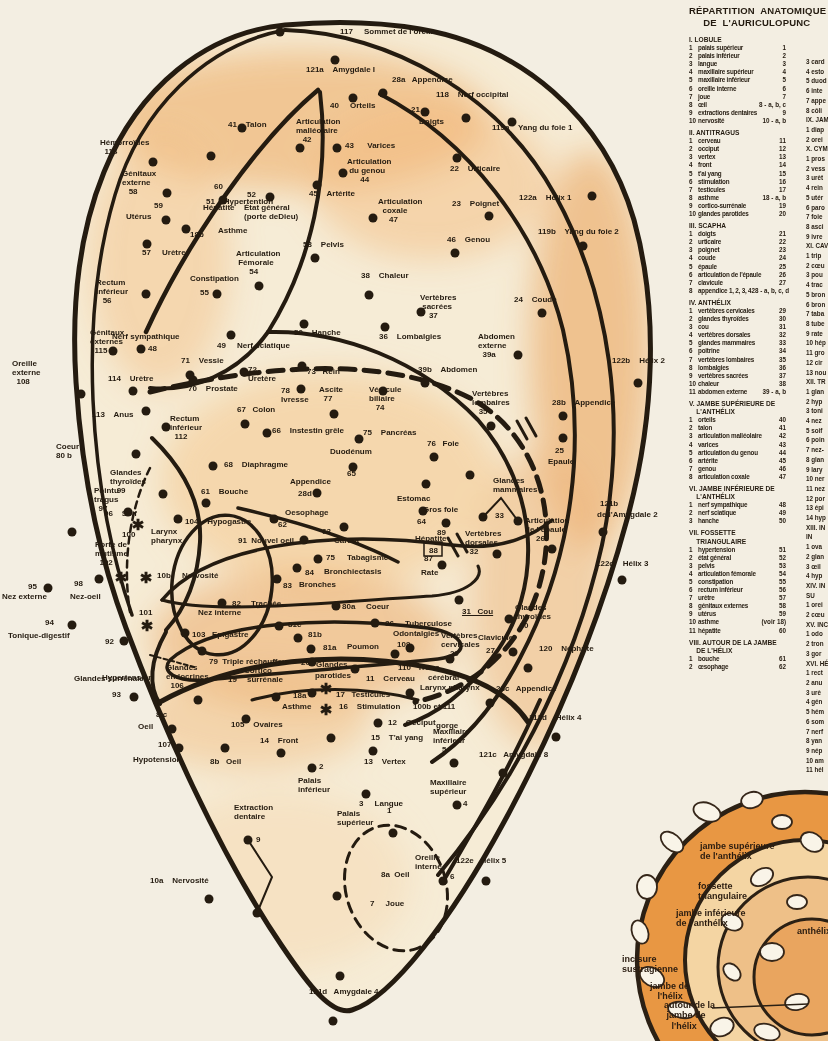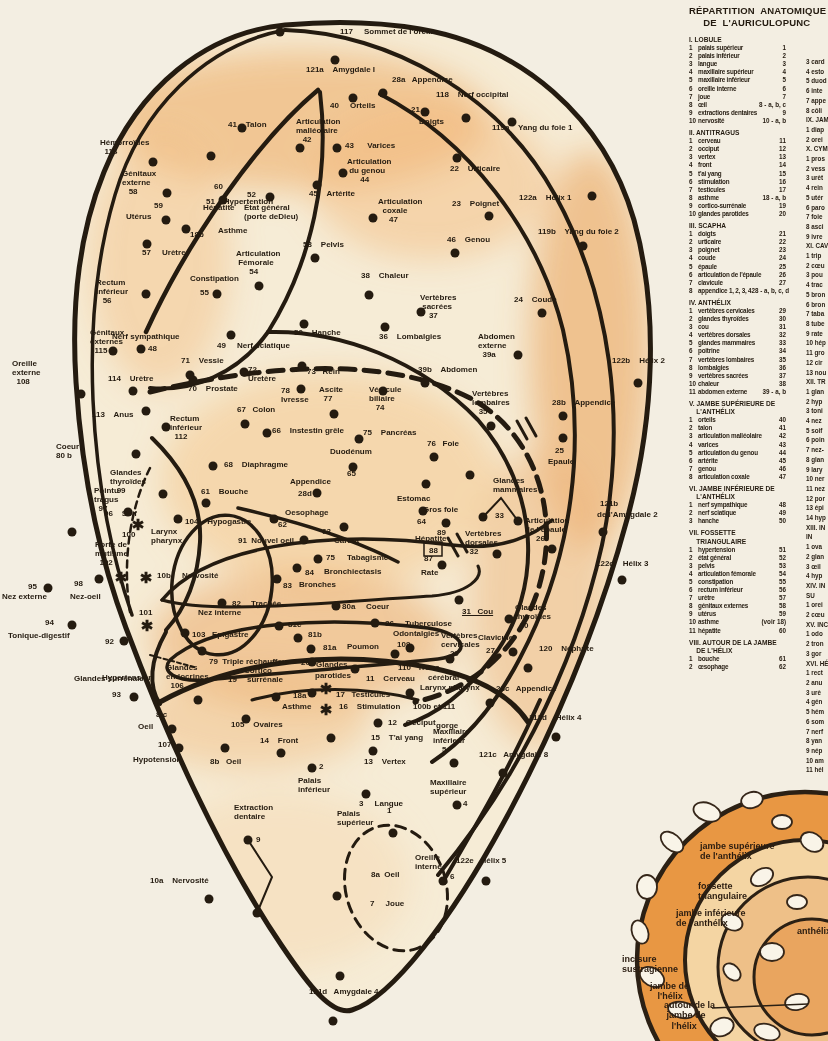--- a/index.html
+++ b/index.html
@@ -845,21 +845,21 @@
 inférieur</div>
       <div class="mlabel" style="left: 359px; top: 800px;">3     Langue</div>
       <div class="mlabel" style="left: 337px; top: 810px;">Palais
 supérieur</div>
       <div class="mlabel" style="left: 387px; top: 807px;">1</div>
       <div class="mlabel" style="left: 370px; top: 900px;">7     Joue</div>
       <div class="mlabel" style="left: 415px; top: 854px;">Oreille
 interne</div>
       <div class="mlabel" style="left: 450px; top: 873px;">6</div>
       <div class="mlabel" style="left: 456px; top: 857px;">122e   Hélix 5</div>
-      <div class="mlabel" style="left: 326px; top: 871px; padding-left: 45px;">8a  Oeil</div>
+      <div class="mlabel" style="left: 336px; top: 871px; padding-left: 45px;">8a  Oeil</div>
       <div class="mlabel" style="left: 234px; top: 804px;">Extraction
 dentaire</div>
       <div class="mlabel" style="left: 256px; top: 836px;">9</div>
       <div class="mlabel" style="left: 150px; top: 877px;">10a    Nervosité</div>
       <div class="mlabel" style="left: 309px; top: 988px;">121d   Amygdale 4</div>
       <div class="mlabel" style="left: 496px; top: 685px;">28c   Appendice</div>
       <div class="mlabel" style="left: 529px; top: 714px;">112d    Hélix 4</div>
       <div class="mlabel" style="left: 600px; top: 500px;">121b</div>
       <div class="mlabel" style="left: 597px; top: 511px;">de l'Amygdale 2</div>
       <div class="mlabel" style="left: 596px; top: 560px;">122c    Hélix 3</div>

